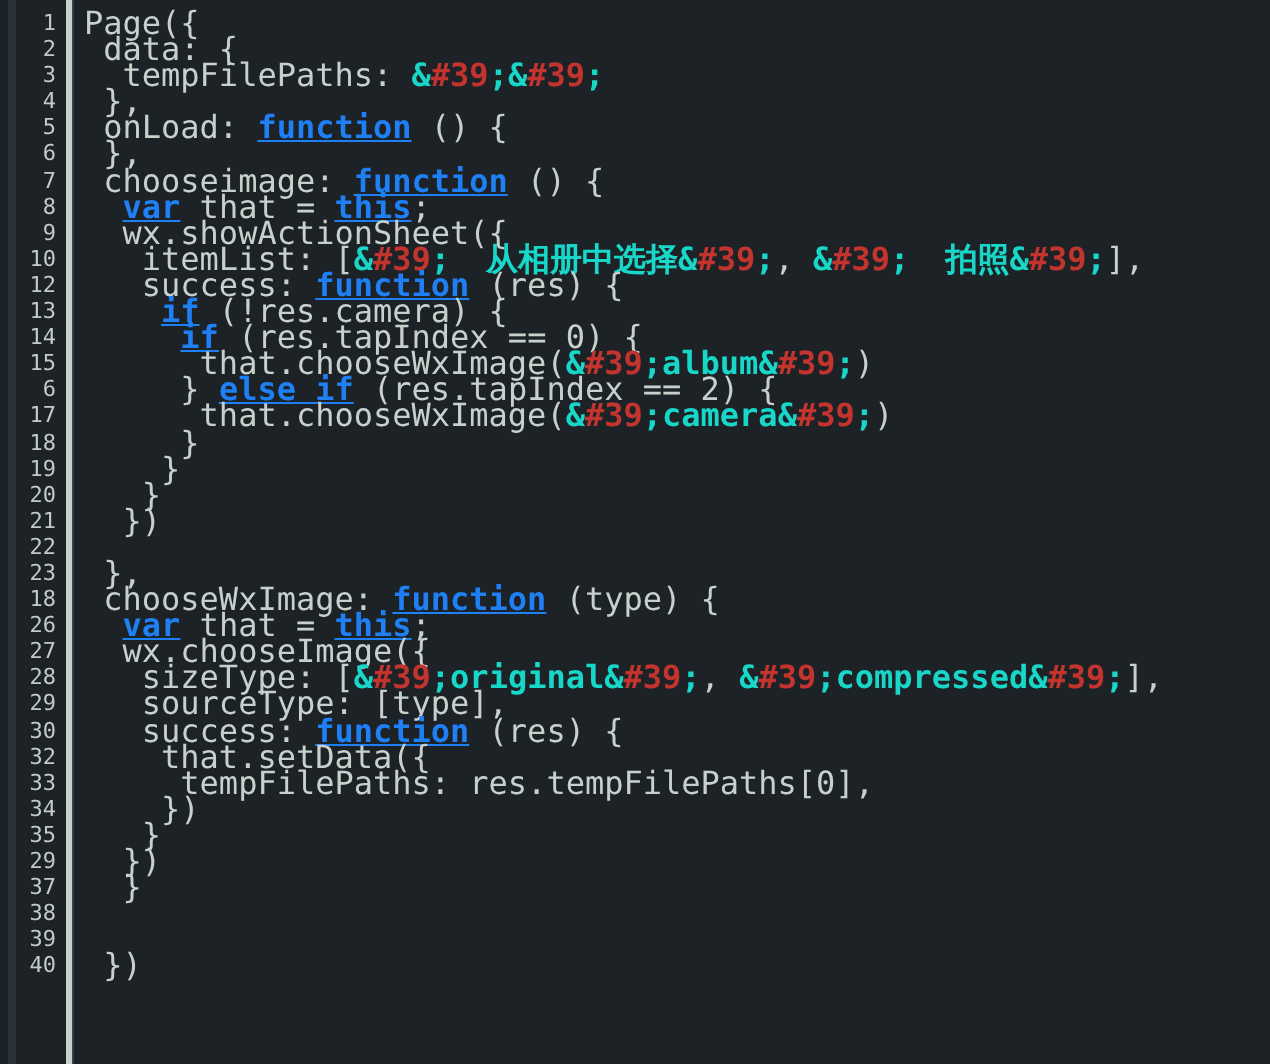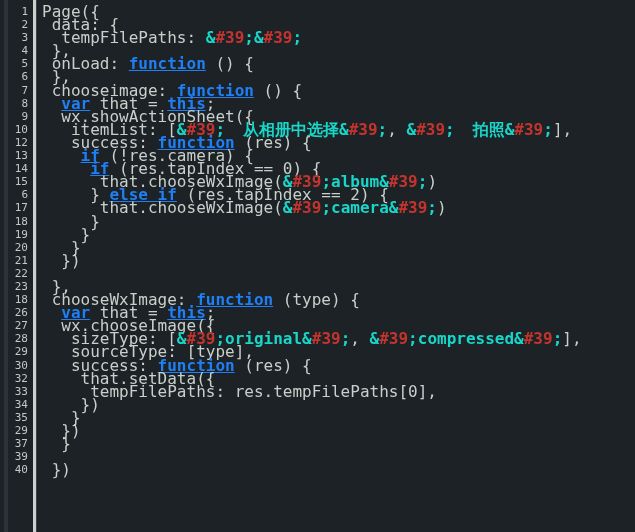--- a/index.html
+++ b/index.html
@@ -128,16 +128,17 @@
       <div class="code-line"><span class="ln">27</span><span class="code-text"><span class="tok-plain">  wx.chooseImage({</span></span></div>
       <div class="code-line"><span class="ln">28</span><span class="code-text"><span class="tok-plain">   sizeType: [</span><span class="tok-ent">&amp;</span><span class="tok-num">#39</span><span class="tok-ent">;</span><span class="tok-cyan">original</span><span class="tok-ent">&amp;</span><span class="tok-num">#39</span><span class="tok-ent">;</span><span class="tok-plain">, </span><span class="tok-ent">&amp;</span><span class="tok-num">#39</span><span class="tok-ent">;</span><span class="tok-cyan">compressed</span><span class="tok-ent">&amp;</span><span class="tok-num">#39</span><span class="tok-ent">;</span><span class="tok-plain">],</span></span></div>
       <div class="code-line"><span class="ln">29</span><span class="code-text"><span class="tok-plain">   sourceType: [type],</span></span></div>
       <div class="code-line"><span class="ln">30</span><span class="code-text"><span class="tok-plain">   success: </span><span class="tok-kw">function</span><span class="tok-plain"> (res) {</span></span></div>
       <div class="code-line"><span class="ln">32</span><span class="code-text"><span class="tok-plain">    that.setData({</span></span></div>
       <div class="code-line"><span class="ln">33</span><span class="code-text"><span class="tok-plain">     tempFilePaths: res.tempFilePaths[0],</span></span></div>
       <div class="code-line"><span class="ln">34</span><span class="code-text"><span class="tok-plain">    })</span></span></div>
       <div class="code-line"><span class="ln">35</span><span class="code-text"><span class="tok-plain">   }</span></span></div>
       <div class="code-line"><span class="ln">29</span><span class="code-text"><span class="tok-plain">  })</span></span></div>
       <div class="code-line"><span class="ln">37</span><span class="code-text"><span class="tok-plain">  }</span></span></div>
+      <div class="code-line"><span class="ln">38</span><span class="code-text"><span class="tok-plain"></span></span></div>
       <div class="code-line"><span class="ln">39</span><span class="code-text"><span class="tok-plain"></span></span></div>
       <div class="code-line"><span class="ln">40</span><span class="code-text"><span class="tok-plain"> })</span></span></div>
     </div>
 </div>
 
 </body></html>

